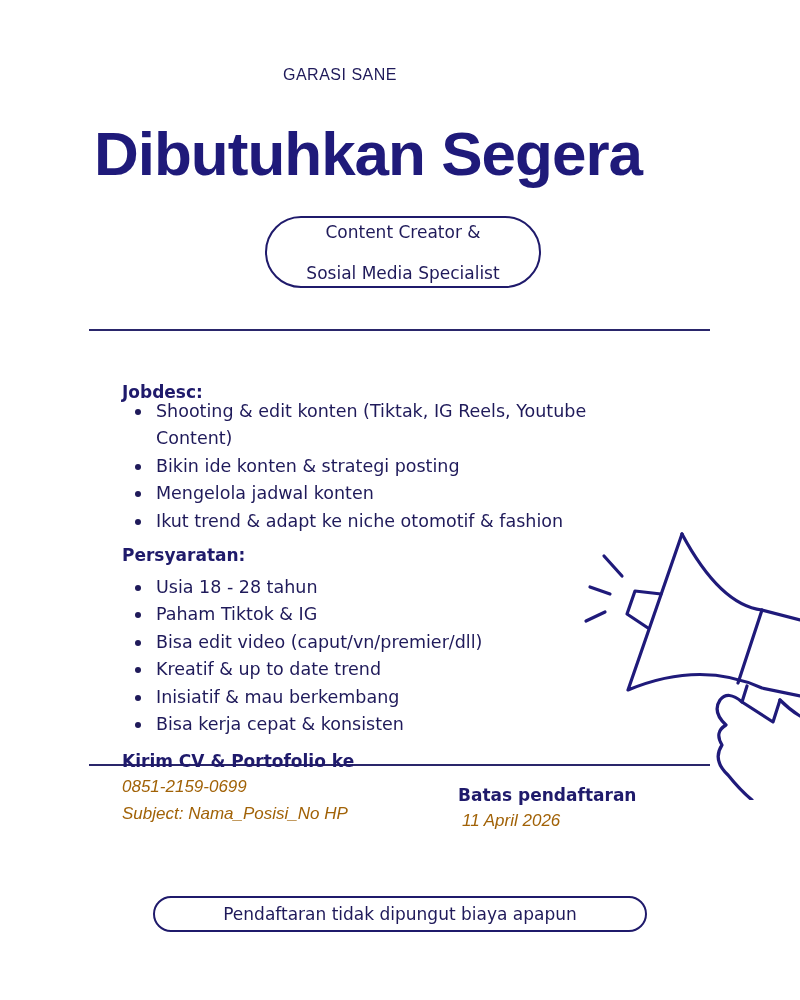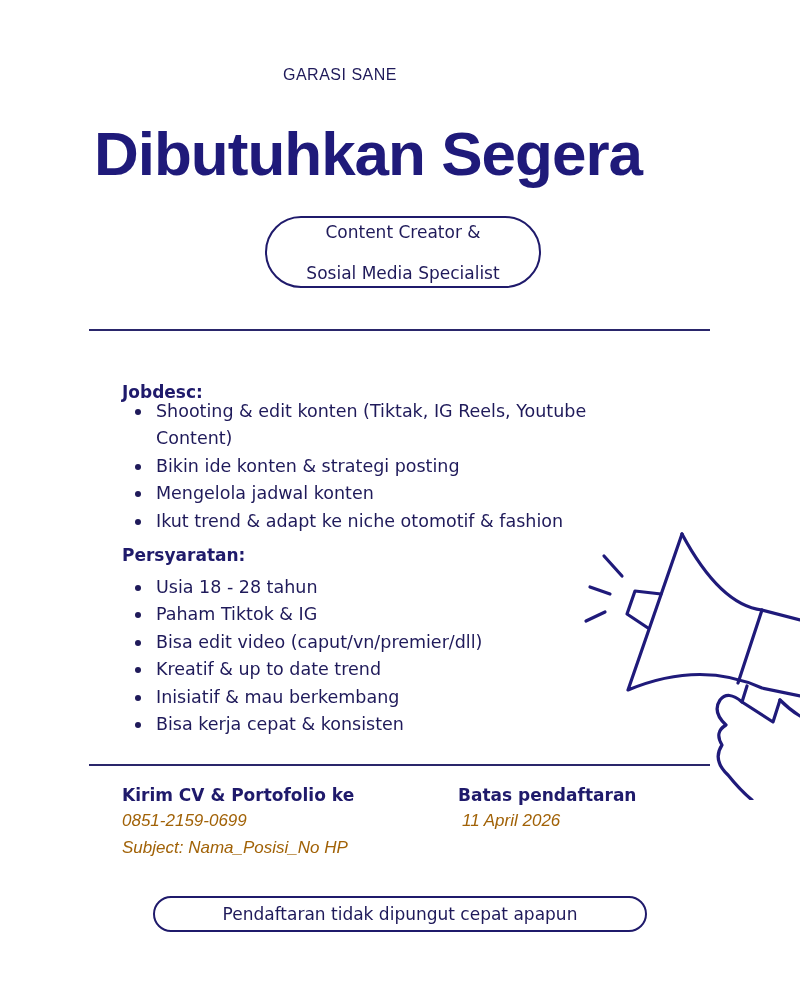--- a/index.html
+++ b/index.html
@@ -36,21 +36,21 @@
     }
     ul.bullets {
       position: absolute; left: 133px; list-style: none;
       font-size: 17.5px; line-height: 27.4px; color: #1f1a5a;
     }
     ul.bullets li { position: relative; padding-left: 23px; }
     ul.bullets li::before {
       content: ""; position: absolute; left: 2px; top: 11px;
       width: 6px; height: 6px; border-radius: 50%; background: #1f1a5a;
     }
-    .contact-block { position: absolute; left: 122px; top: 783px; }
+    .contact-block { position: absolute; left: 122px; top: 749px; }
     .deadline-block { position: absolute; left: 458px; top: 783px; }
     .block-title { font-size: 17px; font-weight: bold; color: #1f1a6b; line-height: 24px; }
     .block-line { font-size: 17px; color: #a16207; line-height: 27px; font-family: "Liberation Sans", sans-serif; font-style: italic; }
     .deadline-block .block-line { padding-left: 4px; }
     .free-pill {
       position: absolute; top: 896px; left: 153px; width: 494px; height: 36px;
       border: 2px solid #1f1a6b; border-radius: 18px;
       display: flex; align-items: center; justify-content: center;
       font-size: 17px; color: #1f1a5a;
     }
@@ -116,13 +116,13 @@
   <div class="block-title">Kirim CV &amp; Portofolio ke</div>
   <div class="block-line">0851-2159-0699</div>
   <div class="block-line">Subject: Nama_Posisi_No HP</div>
 </div>
 
 <div class="deadline-block">
   <div class="block-title">Batas pendaftaran</div>
   <div class="block-line">11 April 2026</div>
 </div>
 
-<div class="free-pill">Pendaftaran tidak dipungut cepat apapun</div>
+<div class="free-pill">Pendaftaran tidak dipungut biaya apapun</div>
 
 </body></html>

